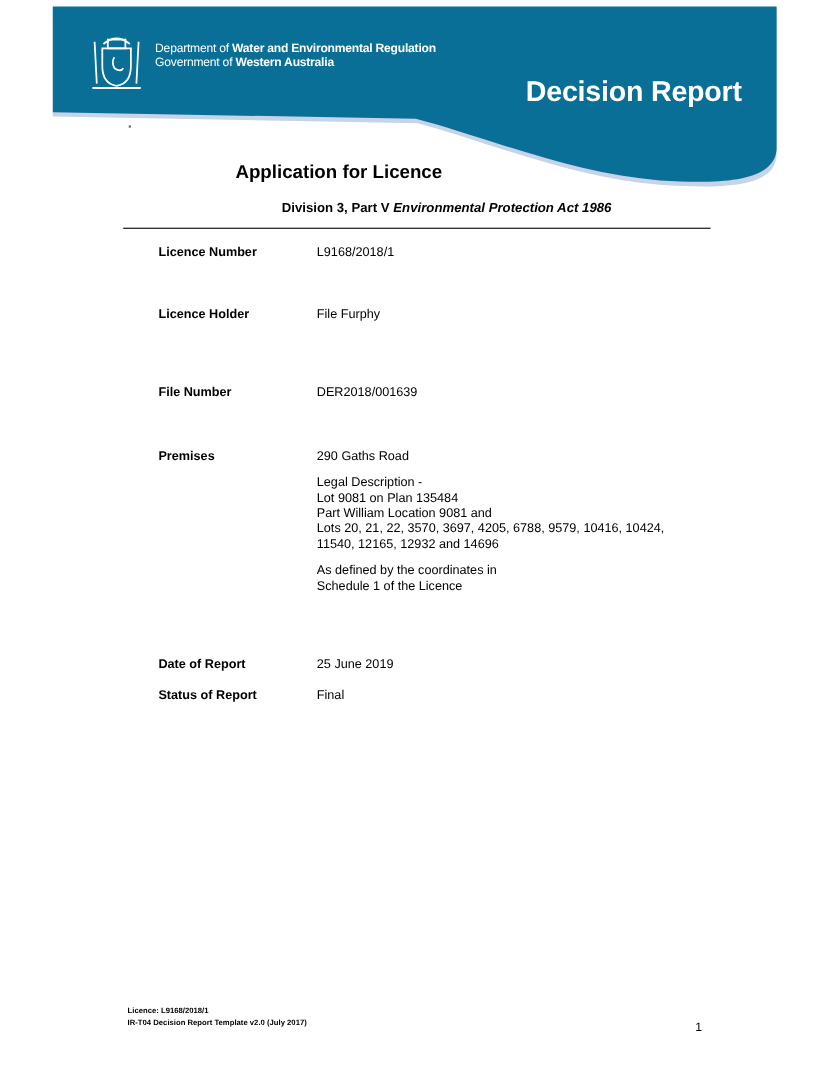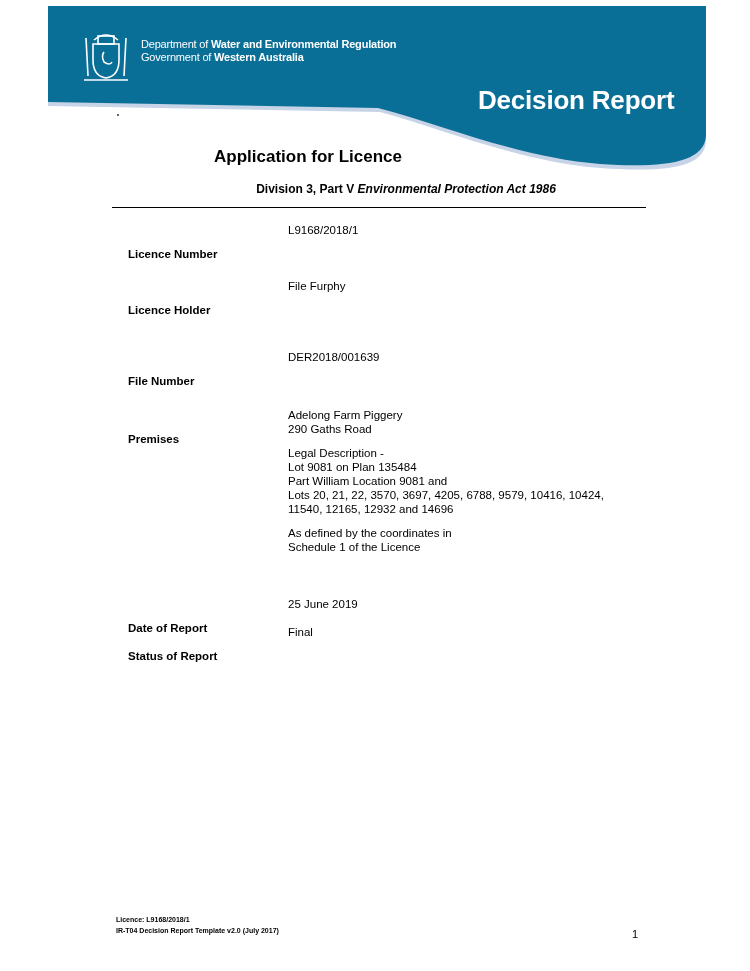--- a/index.html
+++ b/index.html
@@ -3,30 +3,30 @@
 <meta charset="utf-8">
 <style>
   html, body { margin: 0; padding: 0; background: #ffffff; }
   body { width: 750px; height: 971px; position: relative; overflow: hidden;
          font-family: "Liberation Sans", sans-serif; color: #000; }
   .banner { position: absolute; left: 0; top: 0; width: 750px; height: 200px; }
   .banner svg { position: absolute; left: 0; top: 0; }
   .crest { position: absolute; left: 76px; top: 26px; width: 60px; height: 60px; }
   .gov-text { position: absolute; left: 141px; top: 38px; color: #ffffff; font-size: 11px; line-height: 13px; letter-spacing: -0.2px; }
   .gov-text b { font-weight: bold; }
-  .report-title { position: absolute; left: 478px; top: 68px; color: #ffffff; font-size: 26px; font-weight: bold; letter-spacing: -0.2px; margin-top: 17px; }
+  .report-title { position: absolute; left: 478px; top: 68px; color: #ffffff; font-size: 26px; font-weight: bold; letter-spacing: -0.2px; }
   .stray-dot { position: absolute; left: 117px; top: 114px; width: 2px; height: 2px; background: #666; }
 
   .app-title { position: absolute; left: 0; width: 616px; top: 147px; text-align: center; font-size: 17px; font-weight: bold; }
   .subtitle { position: absolute; left: 0; width: 750px; top: 182px; text-align: center; font-size: 12px; font-weight: bold; margin-left: 31px; }
   .subtitle i { font-style: italic; }
   .rule { position: absolute; left: 112px; width: 534px; top: 207px; height: 1px; background: #000; }
 
   .row { position: absolute; left: 128px; width: 530px; font-size: 11.5px; line-height: 14px; }
-  .row .label { position: absolute; left: 0; top: 0; font-weight: bold; width: 150px; margin-top: 24px; }
+  .row .label { position: absolute; left: 16px; top: 0; font-weight: bold; width: 150px; }
   .row .value { position: absolute; left: 160px; top: 0; width: 370px; }
   .row .value div { white-space: nowrap; }
   .gap { height: 10px; }
 
   .footer { position: absolute; left: 116px; top: 914px; font-size: 7px; line-height: 11px; font-weight: bold; }
   .page-num { position: absolute; left: 632px; top: 928px; font-size: 11px; }
 </style>
 </head>
 <body>
 
@@ -73,21 +73,20 @@
 </div>
 
 <div class="row" style="top:350px;">
   <div class="label">File Number</div>
   <div class="value">DER2018/001639</div>
 </div>
 
 <div class="row" style="top:408px;">
   <div class="label">Premises</div>
   <div class="value">
-    <div>Adelong Farm Piggery</div>
     <div>290 Gaths Road</div>
     <div class="gap"></div>
     <div>Legal Description -</div>
     <div>Lot 9081 on Plan 135484</div>
     <div>Part William Location 9081 and</div>
     <div>Lots 20, 21, 22, 3570, 3697, 4205, 6788, 9579, 10416, 10424,</div>
     <div>11540, 12165, 12932 and 14696</div>
     <div class="gap"></div>
     <div>As defined by the coordinates in</div>
     <div>Schedule 1 of the Licence</div>

